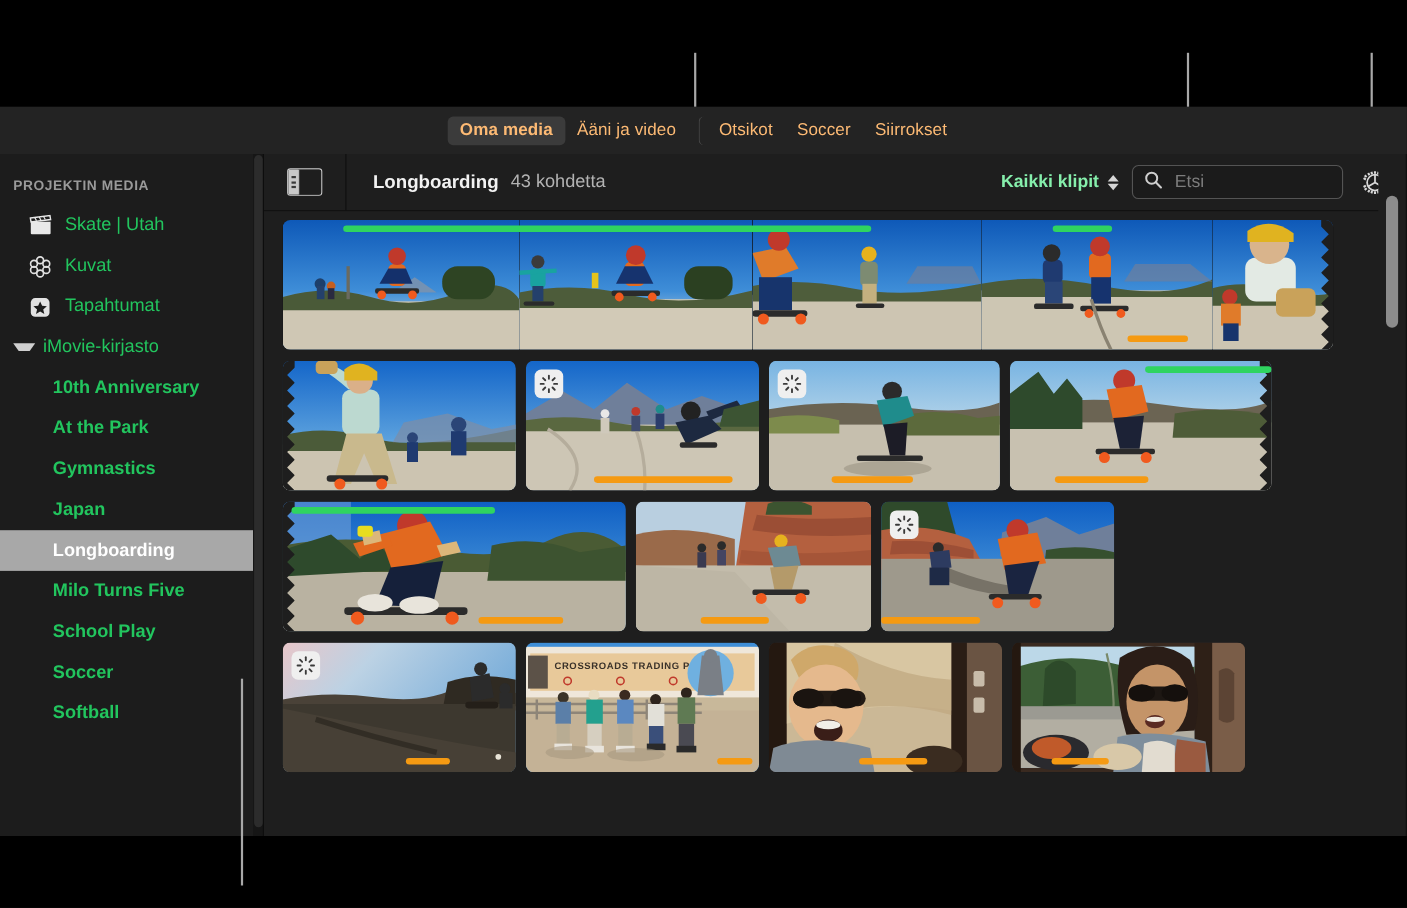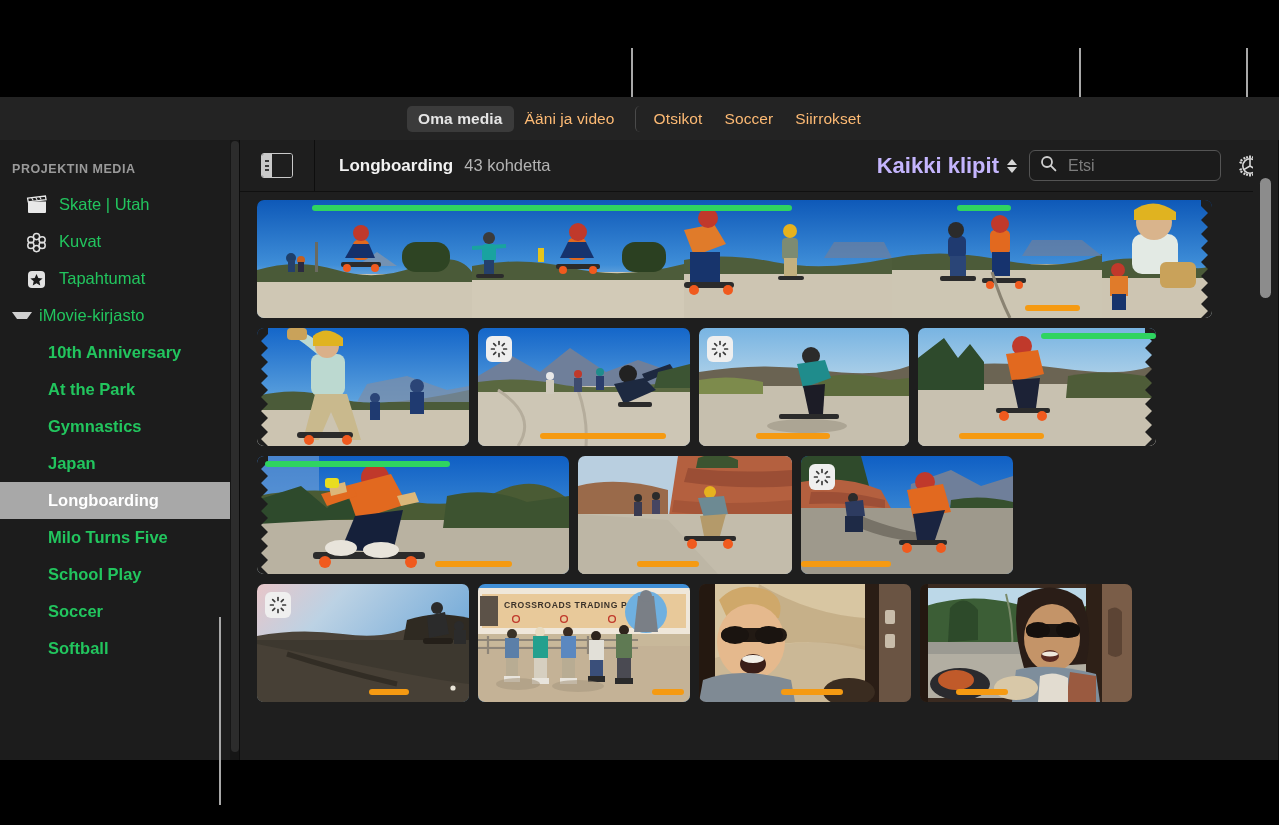--- a/index.html
+++ b/index.html
@@ -8,21 +8,21 @@
   #stage{position:relative;width:1279px;height:825px;background:#000;}
 
   
   .app-window{position:absolute;left:0;top:97px;width:1279px;height:663px;background:#1e1e1e;overflow:hidden;}
 
   
   .tabbar{position:absolute;left:0;top:0;width:1279px;height:43px;background:#232323;
           border-bottom:1px solid #111;display:flex;align-items:center;justify-content:center;}
   .tabs{display:flex;align-items:center;gap:0px;}
   .tab{font-size:15.5px;color:#fdba74;padding:4px 11px;border-radius:5px;white-space:nowrap;letter-spacing:.1px;}
-  .tab.active{background:#3b3b3b;color:#e5e5e5;font-weight:bold;text-align:right;}
+  .tab.active{background:#3b3b3b;color:#fdba74;font-weight:bold;text-align:right;}
   .tab.sep{border-left:1px solid #4a4a4a;margin-left:9px;padding-left:18px;}
 
   
   .main{position:absolute;left:0;top:43px;width:1279px;height:620px;display:flex;}
 
   
   .sidebar{position:relative;width:240px;height:620px;background:#1c1c1c;flex:0 0 240px;overflow:hidden;}
   .sb-scroll{position:absolute;left:0;top:0;width:245px;height:620px;}
   .sb-header{font-size:12.5px;font-weight:bold;color:#9a9a9a;letter-spacing:.55px;padding:22px 0 10px 12px;}
   .sb-header.second{padding-top:30px;}
@@ -49,21 +49,21 @@
              display:flex;overflow:hidden;background:#1e1e1e;}
   .panel-btn .pl{width:9px;background:#c9c9c9;display:flex;flex-direction:column;justify-content:center;
                  align-items:center;gap:2.2px;padding:0;}
   .panel-btn .pl i{display:block;width:4px;height:2px;background:#3a3a3a;}
   .panel-btn .pr{flex:1;background:#1e1e1e;border-left:1.6px solid #c9c9c9;}
   .tb-sep{width:1px;height:51px;background:#0e0e0e;margin-left:21px;}
   .b-title{margin-left:24px;font-size:17px;font-weight:bold;color:#f2f2f2;}
   .b-count{margin-left:11px;font-size:16.5px;color:#b3b3b3;}
   .b-spacer{flex:1;}
   .popup{display:flex;align-items:center;gap:8px;margin-right:6px;}
-  .popup-label{font-size:22px;color:#c4b5fd;font-weight:bold;}
+  .popup-label{font-size:16px;color:#86efac;font-weight:bold;}
   .stepper{display:flex;flex-direction:column;gap:2px;align-items:center;}
   .stepper .up{width:0;height:0;border-left:5px solid transparent;border-right:5px solid transparent;border-bottom:6px solid #d6d6d6;}
   .stepper .dn{width:0;height:0;border-left:5px solid transparent;border-right:5px solid transparent;border-top:6px solid #d6d6d6;}
   .search{display:flex;align-items:center;gap:9px;width:170px;height:29px;border:1px solid #545454;
           border-radius:6px;background:#1b1b1b;padding:0 10px;margin-left:6px;}
   .search input{background:transparent;border:0;outline:0;color:#ddd;font-size:16px;width:118px;
                 font-family:"Liberation Sans",sans-serif;}
   .search input::placeholder{color:#7d7d7d;}
   .gear{margin:0 16px 0 16px;width:26px;height:26px;}
 

